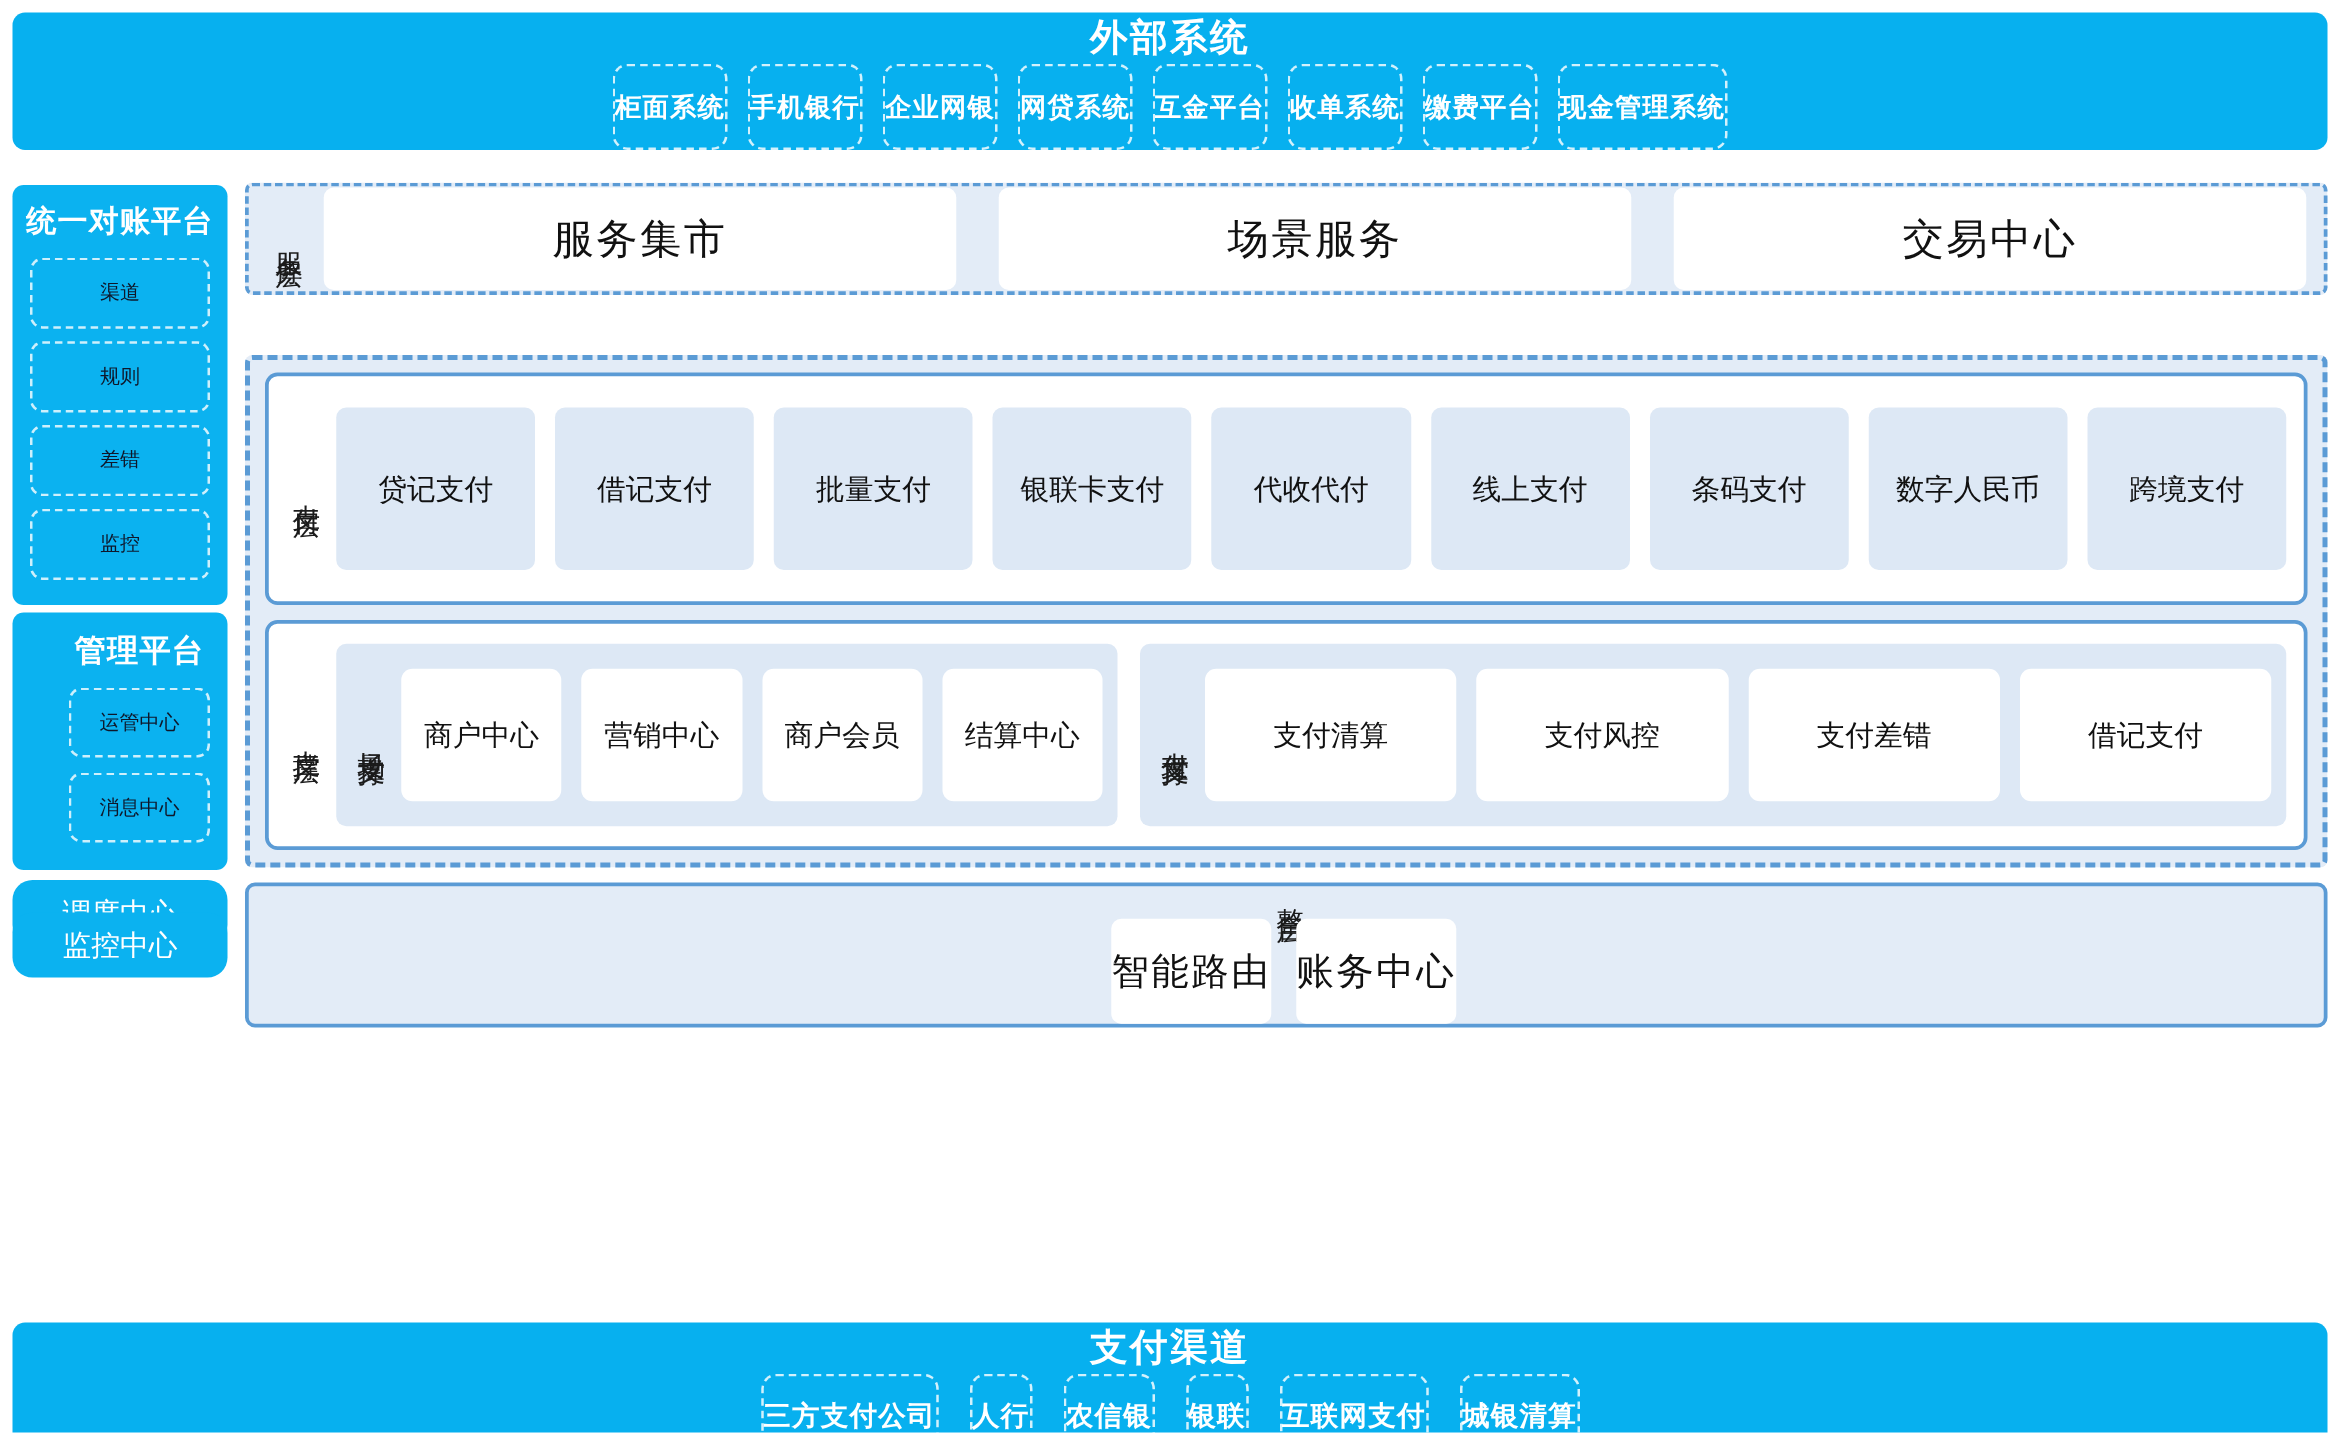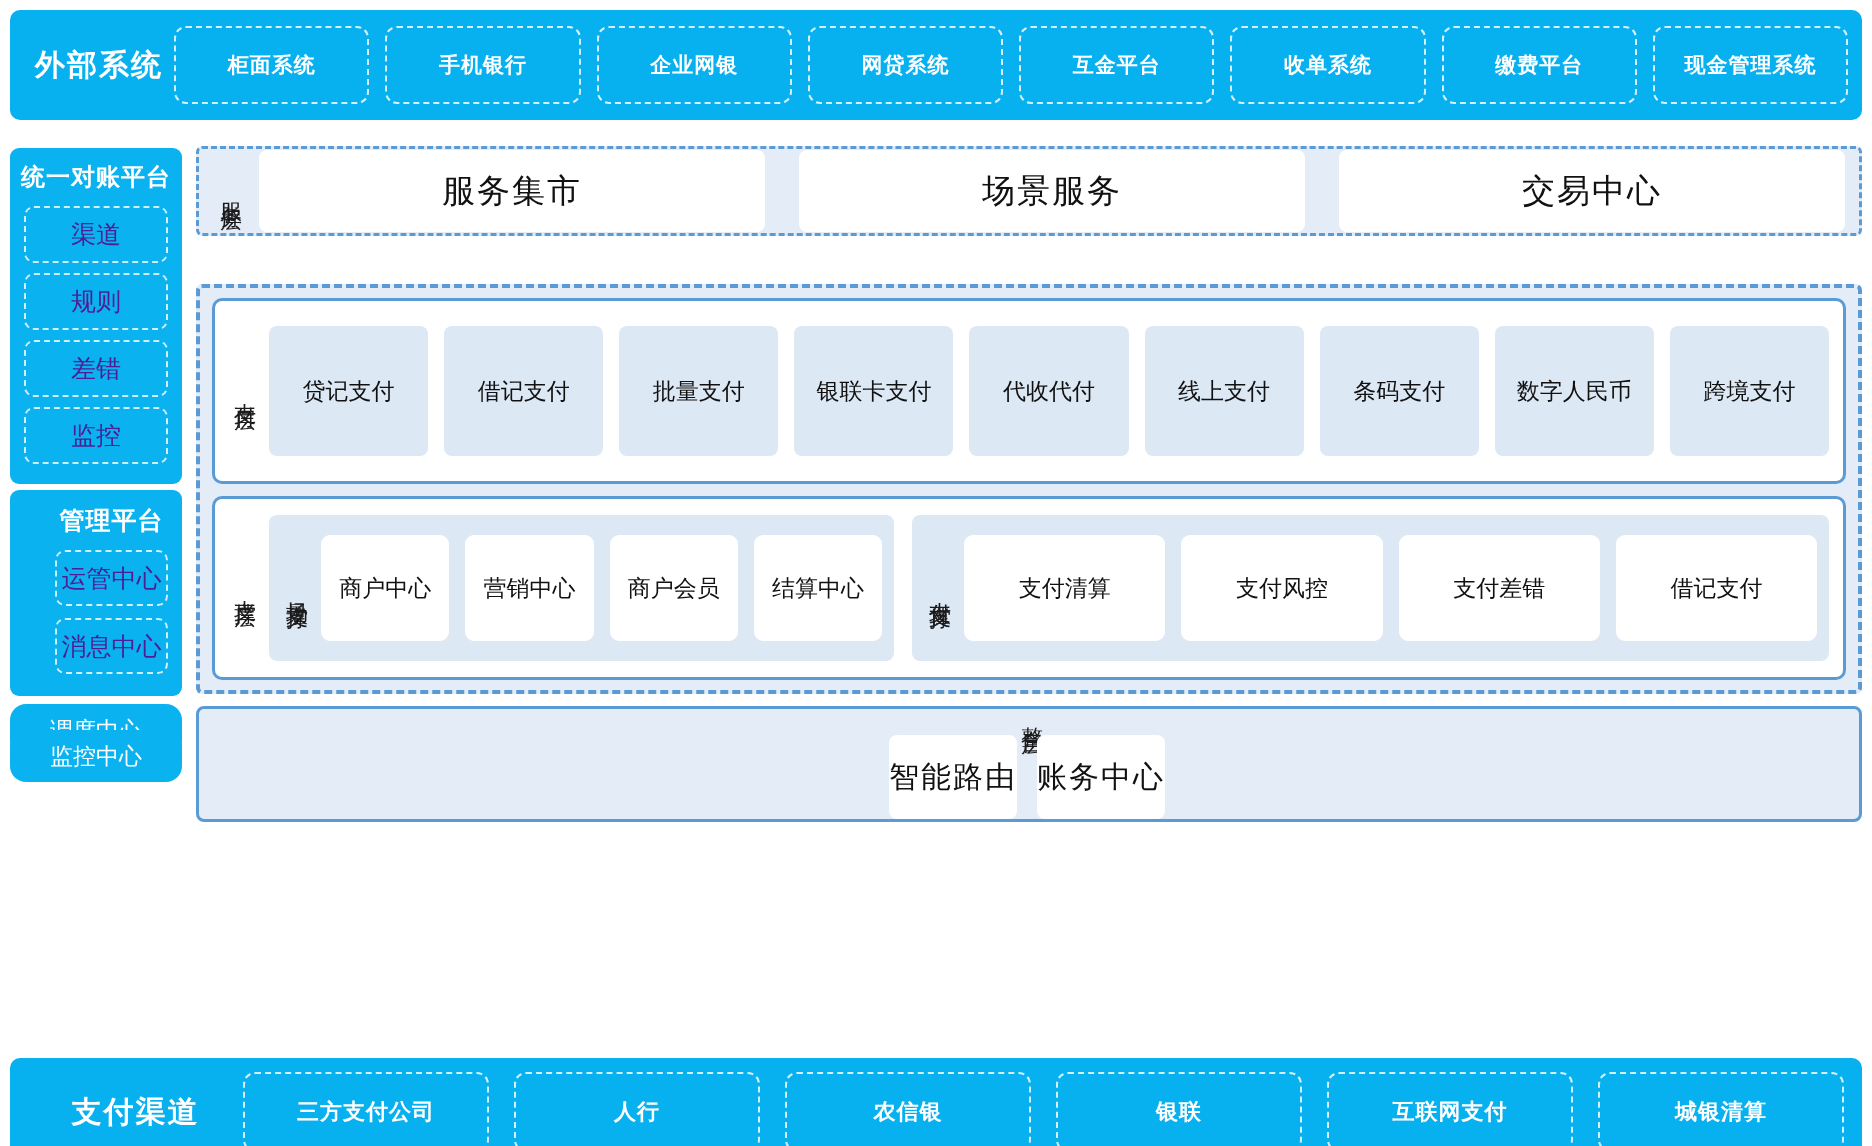--- a/index.html
+++ b/index.html
@@ -24,20 +24,21 @@
 
   
   .cyan-bar{
     position:absolute;
     left:10px;right:10px;
     background:#07b0ef;
     border-radius:10px;
     display:flex;
     align-items:center;
     box-sizing:border-box;
+    flex-direction:column;
   }
   .cyan-bar .bar-title{
     color:#ffffff;
     font-size:29px;
     font-weight:700;
     letter-spacing:2px;
     white-space:nowrap;
     text-align:center;
     flex:0 0 auto;
   }
@@ -88,22 +89,22 @@
     font-size:25px;
     font-weight:700;
     text-align:center;
     letter-spacing:1px;
     white-space:nowrap;
     display:flex;align-items:center;justify-content:center;
   }
   .side-chip{
     border:2px dashed rgba(255,255,255,.8);
     border-radius:10px;
-    color:#4c1d95;
-    font-size:25px;
+    color:#0f172a;
+    font-size:16px;
     display:flex;align-items:center;justify-content:center;
     box-sizing:border-box;
     white-space:nowrap;
   }
   #panel-recon{top:148px;height:336px;}
   #panel-recon .panel-title{height:58px;font-size:24px;}
   #panel-recon .side-chip{height:57px;margin-bottom:10px;}
   #panel-manage{top:490px;height:206px;padding-left:45px;}
   #panel-manage .panel-title{height:60px;}
   #panel-manage .side-chip{height:56px;margin-bottom:12px;}

